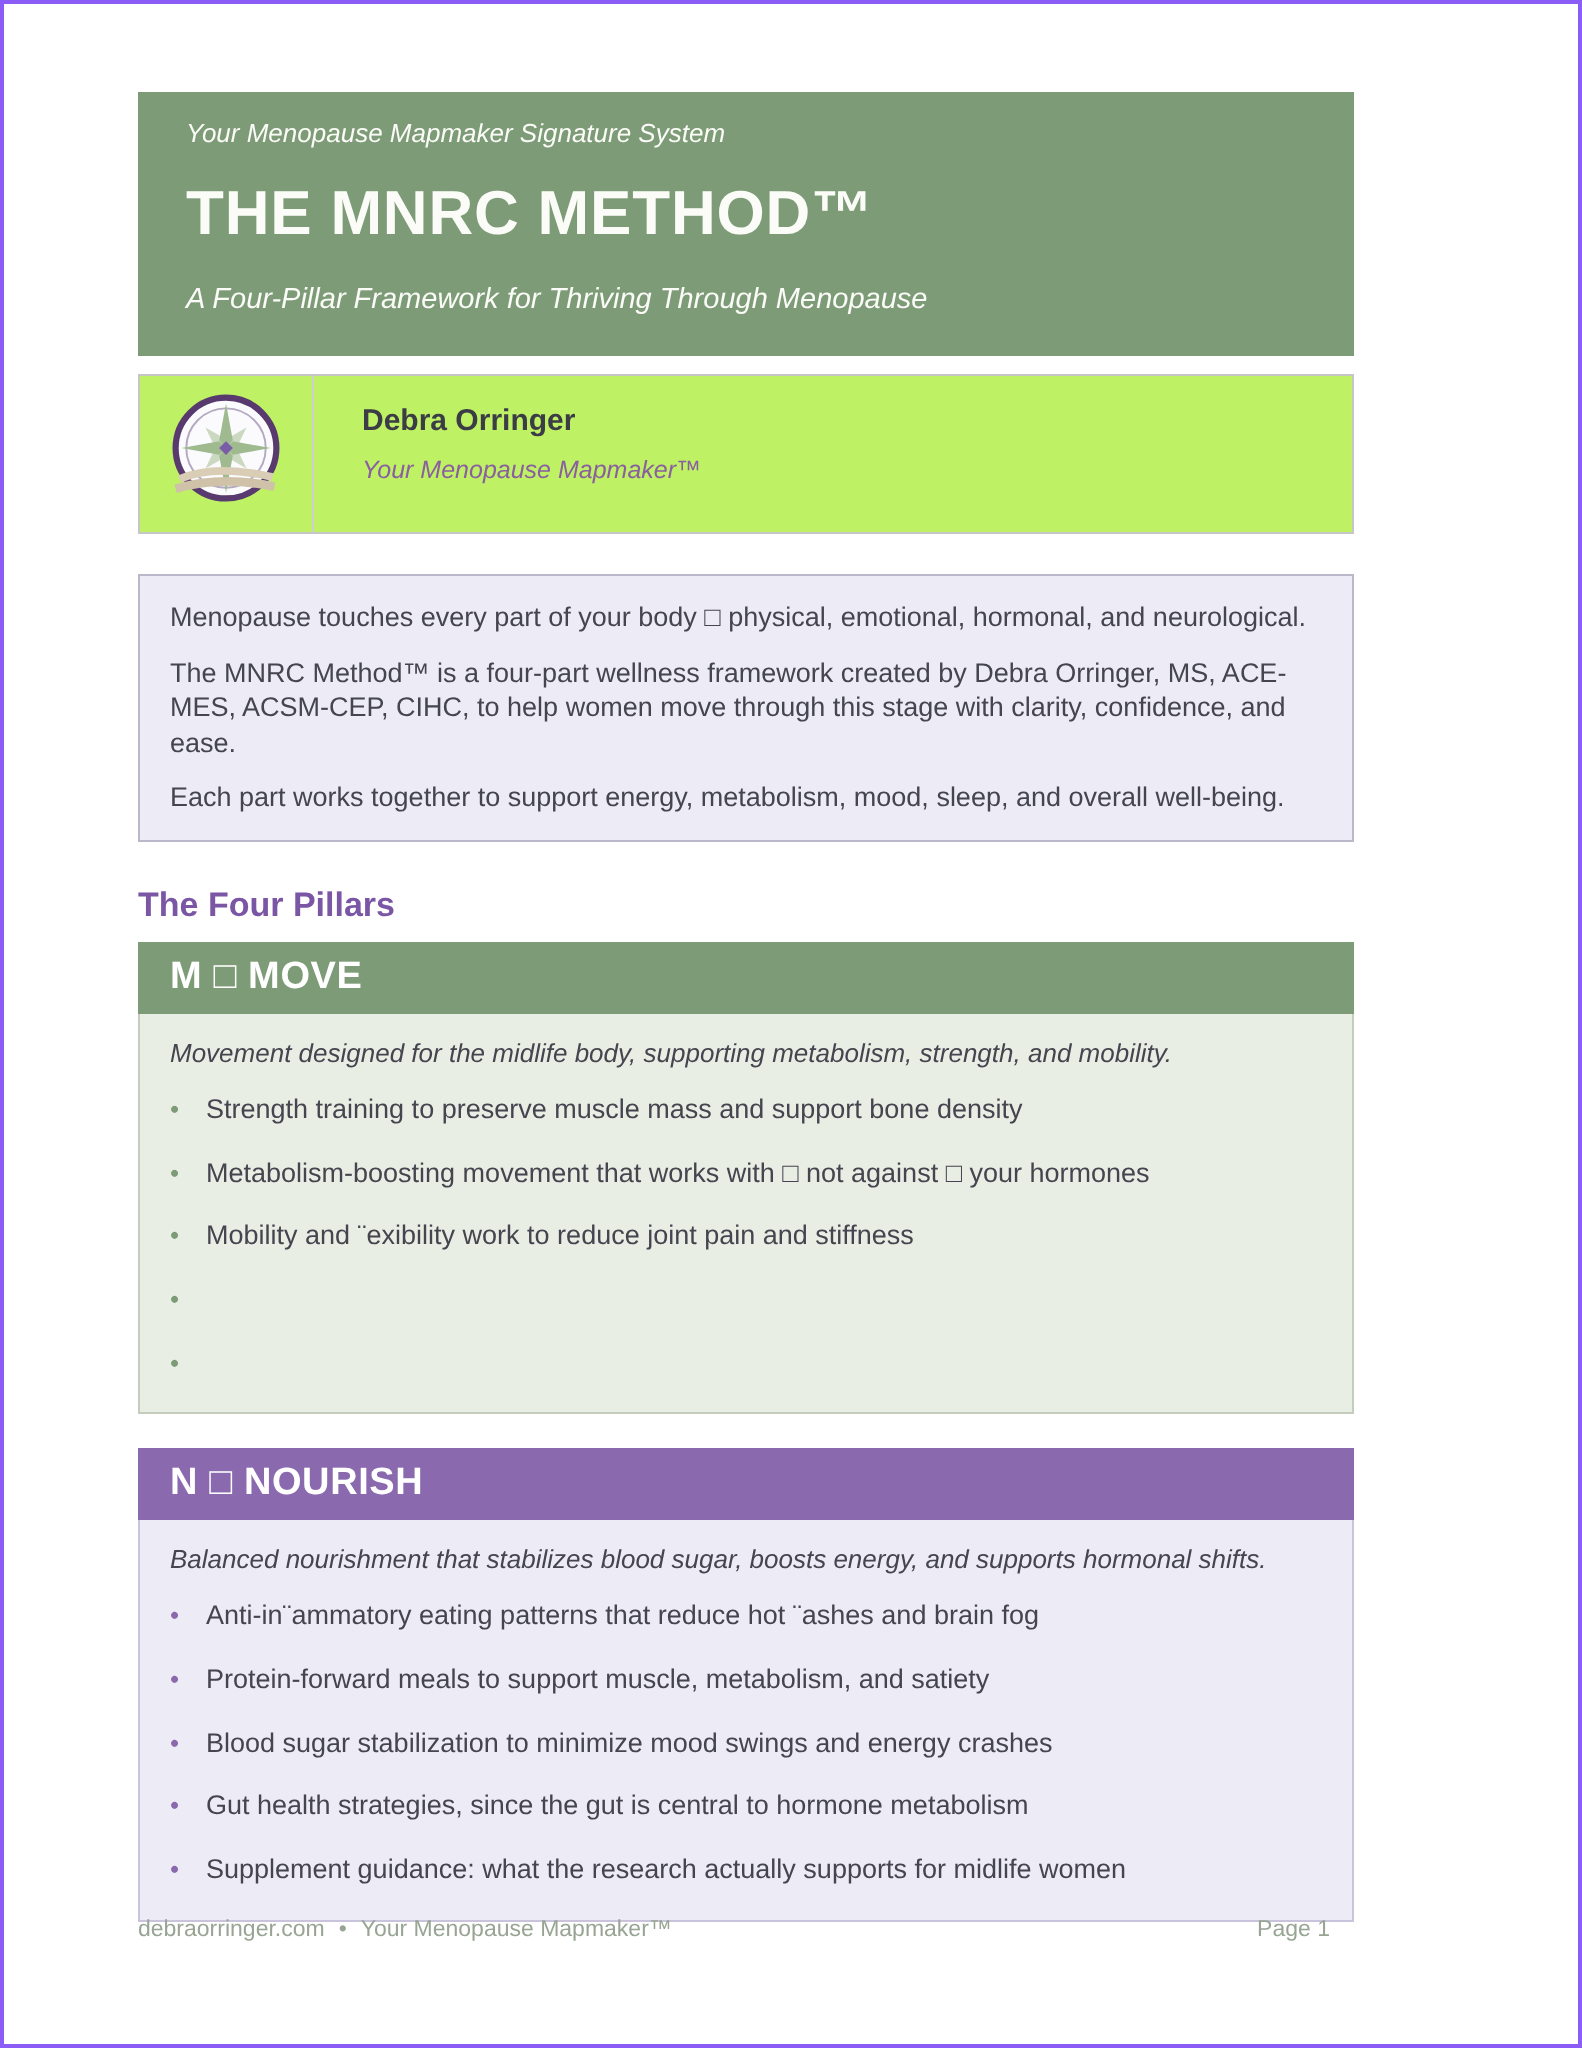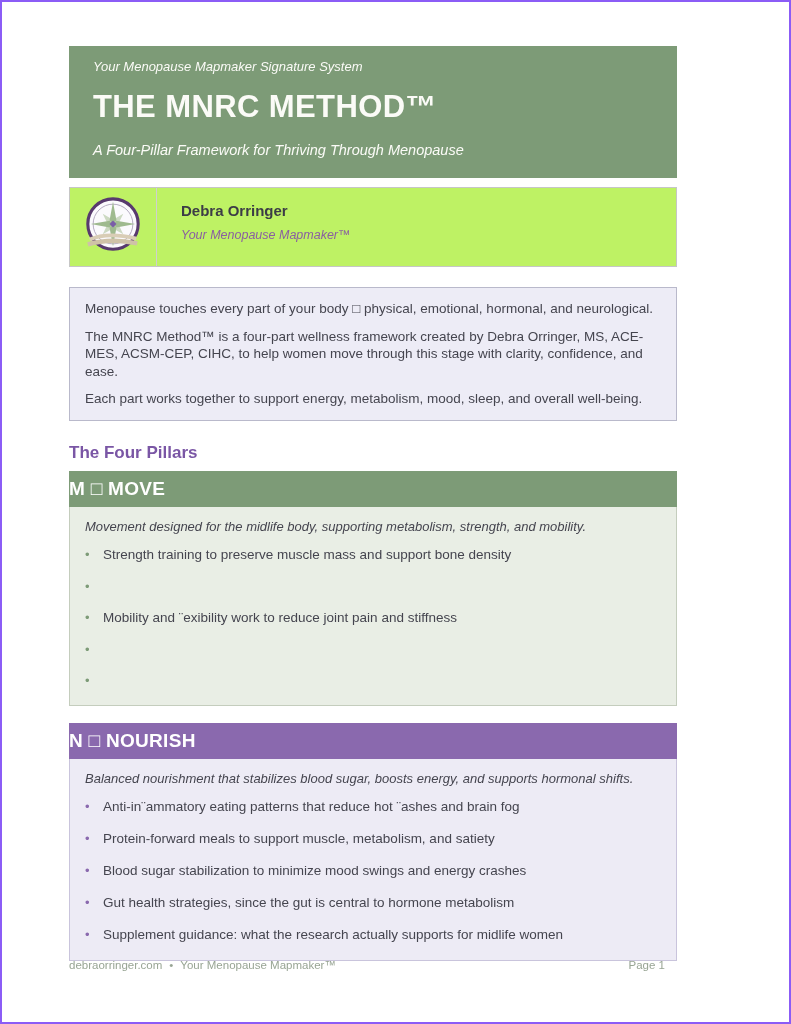--- a/index.html
+++ b/index.html
@@ -67,20 +67,21 @@
     font-size: 17px;
     font-weight: bold;
     color: #7a56a5;
   }
   .pillar { margin-top: 8px; }
   .pillar + .pillar { margin-top: 17px; }
   .pillar-header {
     height: 36px;
     box-sizing: border-box;
     display: flex; align-items: center;
+    padding-left: 16px;
     color: #ffffff;
     font-size: 19px;
     font-weight: 800;
     letter-spacing: 0.3px;
   }
   .pillar.move .pillar-header { background: #7d9b77; }
   .pillar.nourish .pillar-header { background: #8a69ae; }
   .pillar-body {
     box-sizing: border-box;
     border: 1px solid #c4cdbd;
@@ -157,20 +158,21 @@
       <div class="pillar-header">M □ MOVE</div>
       <div class="pillar-body">
         <div class="pillar-subtitle">Movement designed for the midlife body, supporting metabolism, strength, and mobility.</div>
         <ul class="bullet-list">
           <li>
               <span class="marker">•</span>
               <span>Strength training to preserve muscle mass and support bone density</span>
             </li>
           <li>
               <span class="marker">•</span>
+              <span>Metabolism-boosting movement that works with □ not against □ your hormones</span>
             </li>
           <li>
               <span class="marker">•</span>
               <span>Mobility and ¨exibility work to reduce joint pain and stiffness</span>
             </li>
           <li>
               <span class="marker">•</span>
             </li>
           <li>
               <span class="marker">•</span>

